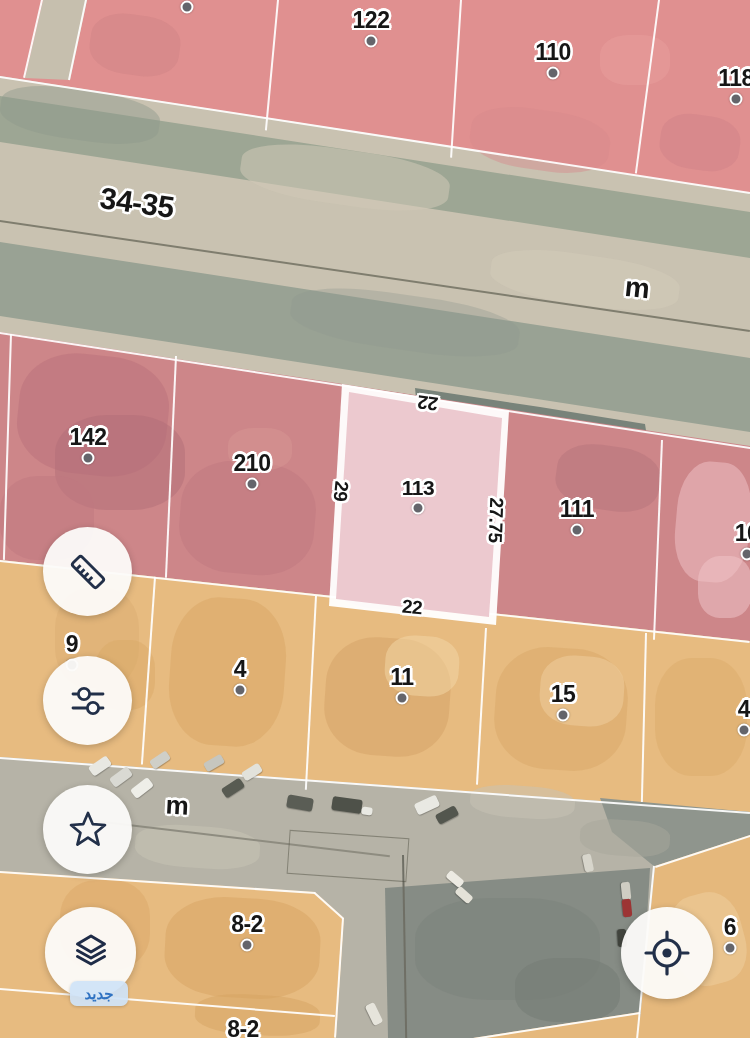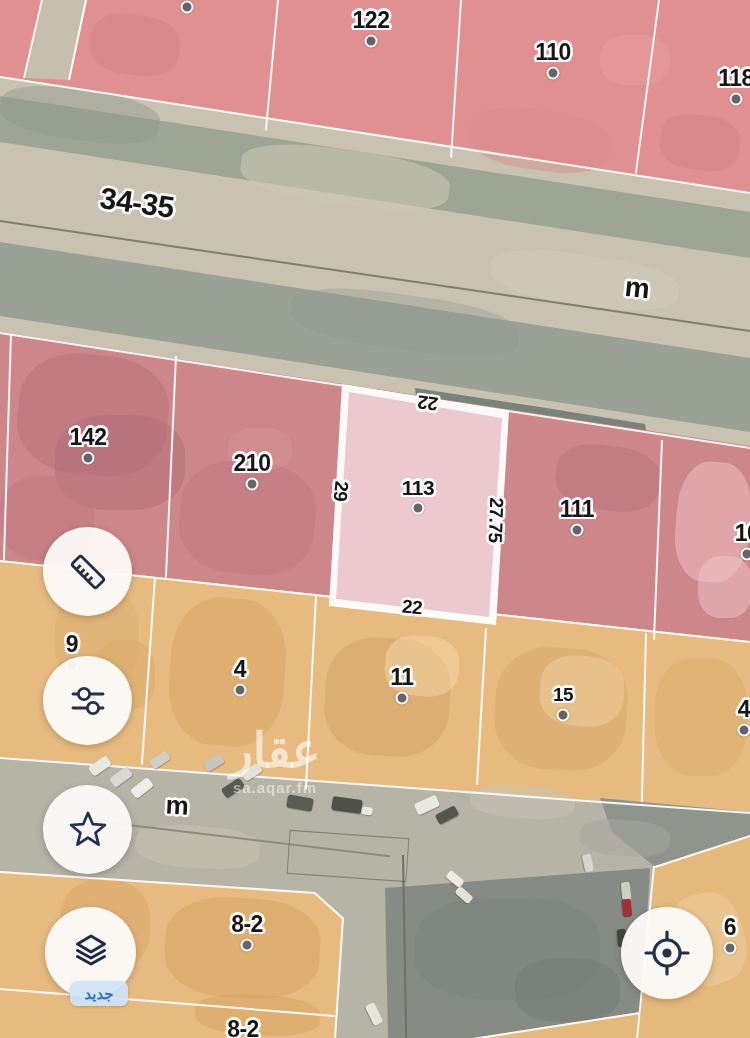--- a/index.html
+++ b/index.html
@@ -151,39 +151,35 @@
       <div class="lbl parcel-lbl" style="left: 577px; top: 509px; font-size: 23px; transform: translate(-50%, -50%) rotate(0deg);">111</div>
       <div class="pdot" style="left: 577px; top: 530px; transform: translate(-50%, -50%);"></div>
       <div class="lbl parcel-lbl" style="left: 747px; top: 533px; font-size: 23px; transform: translate(-50%, -50%) rotate(0deg);">10</div>
       <div class="pdot" style="left: 747px; top: 554px; transform: translate(-50%, -50%);"></div>
       <div class="lbl parcel-lbl" style="left: 72px; top: 644px; font-size: 23px; transform: translate(-50%, -50%) rotate(0deg);">9</div>
       <div class="pdot" style="left: 72px; top: 665px; transform: translate(-50%, -50%);"></div>
       <div class="lbl parcel-lbl" style="left: 240px; top: 669px; font-size: 23px; transform: translate(-50%, -50%) rotate(0deg);">4</div>
       <div class="pdot" style="left: 240px; top: 690px; transform: translate(-50%, -50%);"></div>
       <div class="lbl parcel-lbl" style="left: 402px; top: 677px; font-size: 23px; transform: translate(-50%, -50%) rotate(0deg);">11</div>
       <div class="pdot" style="left: 402px; top: 698px; transform: translate(-50%, -50%);"></div>
-      <div class="lbl parcel-lbl" style="left: 563px; top: 694px; font-size: 19px; transform: translate(-50%, -50%) rotate(0deg);">15</div>
+      <div class="lbl parcel-lbl" style="left: 563px; top: 694px; font-size: 23px; transform: translate(-50%, -50%) rotate(0deg);">15</div>
       <div class="pdot" style="left: 563px; top: 715px; transform: translate(-50%, -50%);"></div>
       <div class="lbl parcel-lbl" style="left: 744px; top: 709px; font-size: 23px; transform: translate(-50%, -50%) rotate(0deg);">4</div>
       <div class="pdot" style="left: 744px; top: 730px; transform: translate(-50%, -50%);"></div>
       <div class="lbl parcel-lbl" style="left: 247px; top: 924px; font-size: 23px; transform: translate(-50%, -50%) rotate(0deg);">8-2</div>
       <div class="pdot" style="left: 247px; top: 945px; transform: translate(-50%, -50%);"></div>
       <div class="lbl parcel-lbl" style="left: 243px; top: 1029px; font-size: 23px; transform: translate(-50%, -50%) rotate(0deg);">8-2</div>
       <div class="lbl parcel-lbl" style="left: 730px; top: 927px; font-size: 23px; transform: translate(-50%, -50%) rotate(0deg);">6</div>
       <div class="pdot" style="left: 730px; top: 948px; transform: translate(-50%, -50%);"></div>
       <div class="lbl dim-lbl" style="left: 428px; top: 403px; font-size: 19px; transform: translate(-50%, -50%) rotate(187deg);">22</div>
       <div class="lbl dim-lbl" style="left: 341px; top: 491px; font-size: 19px; transform: translate(-50%, -50%) rotate(95deg);">29</div>
       <div class="lbl dim-lbl" style="left: 496px; top: 520px; font-size: 19px; transform: translate(-50%, -50%) rotate(92deg);">27.75</div>
       <div class="lbl dim-lbl" style="left: 412px; top: 607px; font-size: 19px; transform: translate(-50%, -50%) rotate(5deg);">22</div>
     </div>
 
-  <div class="wm" style="left:195px;top:727px;width:160px;">
-    <div class="wm-title">عقار</div>
-    <div class="wm-site">sa.aqar.fm</div>
-  </div>
 
   <div class="fab" style="left:43px;top:527px;width:89px;height:89px;">
     <svg width="56" height="56" viewBox="-28 -28 56 56">
       <g transform="rotate(-45)" fill="none" stroke="#223049" stroke-width="2.8" stroke-linejoin="round">
         <rect x="-6.5" y="-17" width="13" height="34" rx="2.5"></rect>
         <line x1="-6.5" y1="-10" x2="-0.5" y2="-10"></line>
         <line x1="-6.5" y1="-4.5" x2="-0.5" y2="-4.5"></line>
         <line x1="-6.5" y1="1" x2="-0.5" y2="1"></line>
         <line x1="-6.5" y1="6.5" x2="-0.5" y2="6.5"></line>
       </g>

